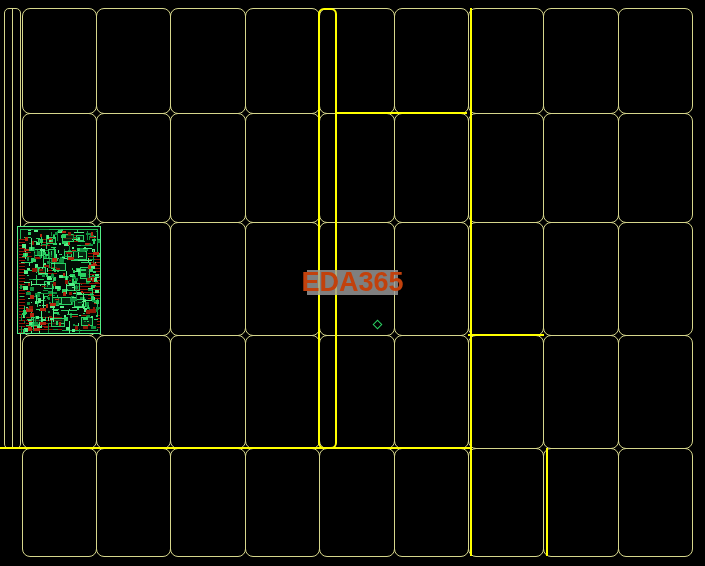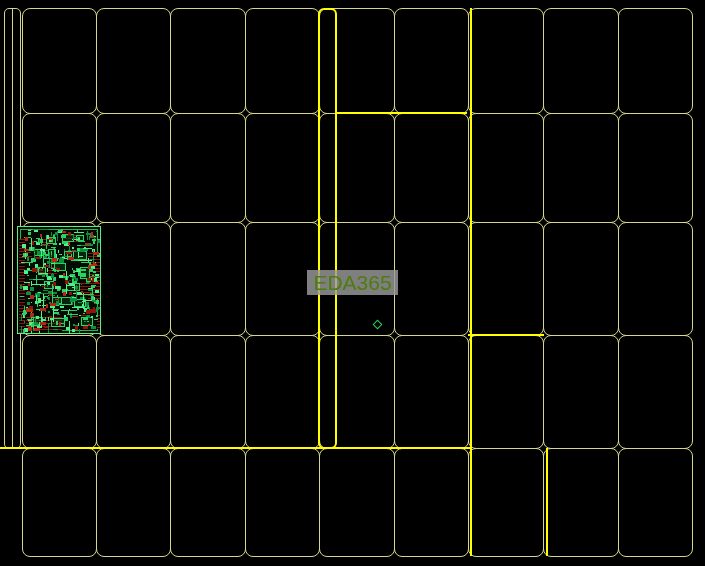--- a/index.html
+++ b/index.html
@@ -28,21 +28,21 @@
   }
   .pcbel{position:absolute;}
   .comp{position:absolute;border:1px solid #2ad163;box-sizing:border-box;background:rgba(10,60,25,.55);}
   .hatch{position:absolute;background:repeating-linear-gradient(180deg,#8f1505 0 1px,#000 1px 3px);}
   #watermark{
     position:absolute;left:307px;top:270px;width:91px;height:25px;
     background:rgba(155,155,155,0.82);
     display:flex;align-items:center;justify-content:center;
   }
   #watermark span{
-    color:#4d7c0f;font-weight:normal;font-size:21px;letter-spacing:0px;
+    color:#c2410c;font-weight:bold;font-size:27px;letter-spacing:0px;
     font-family:"Liberation Sans", sans-serif;line-height:25px;
   }
   #marker{
     position:absolute;left:374px;top:321px;width:7px;height:7px;
     border:1px solid #2ad163;transform:rotate(45deg);box-sizing:border-box;background:transparent;
   }
 </style>
 </head>
 <body>
 

